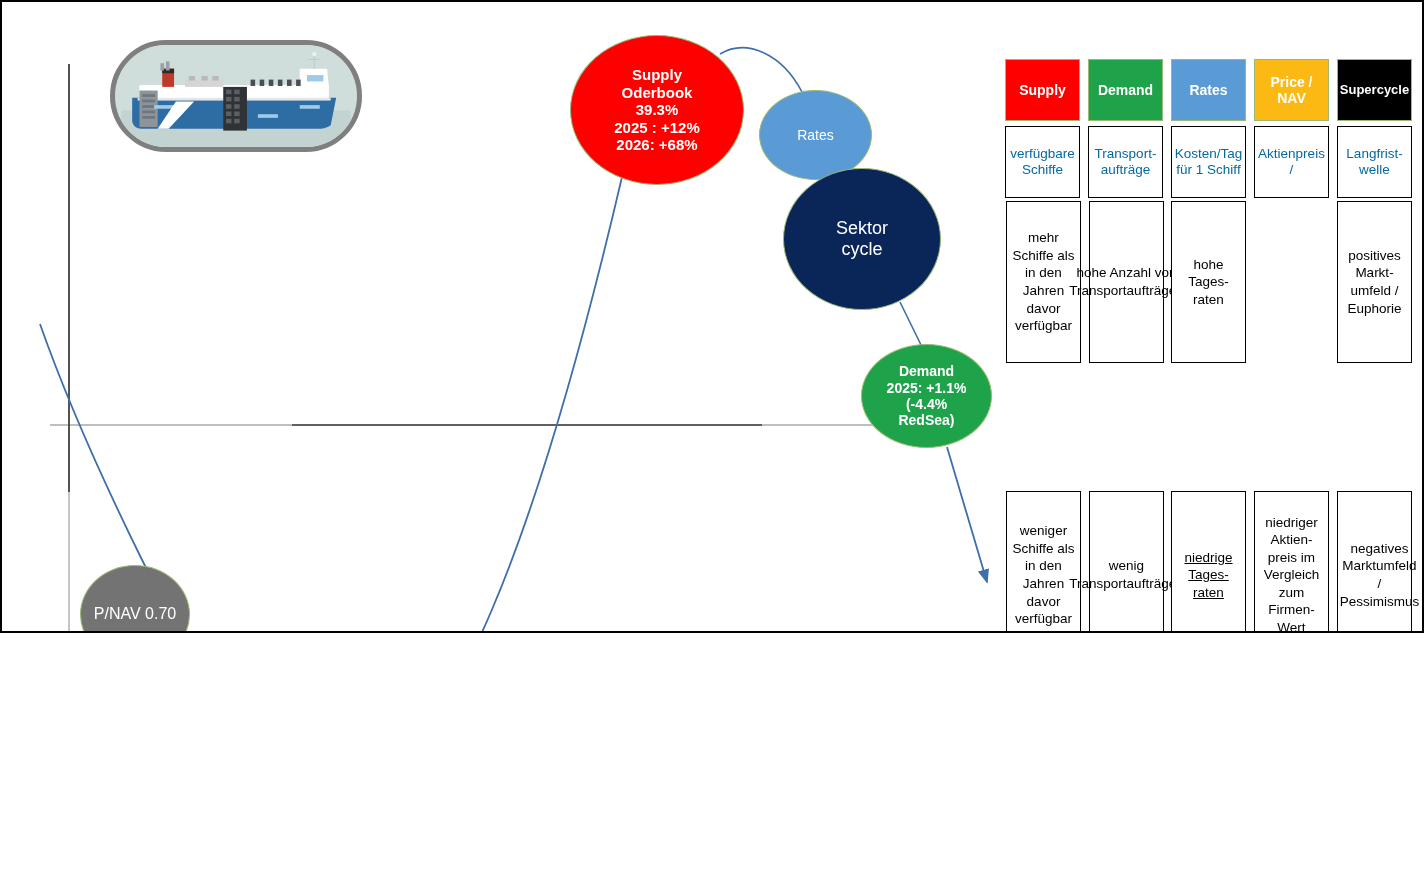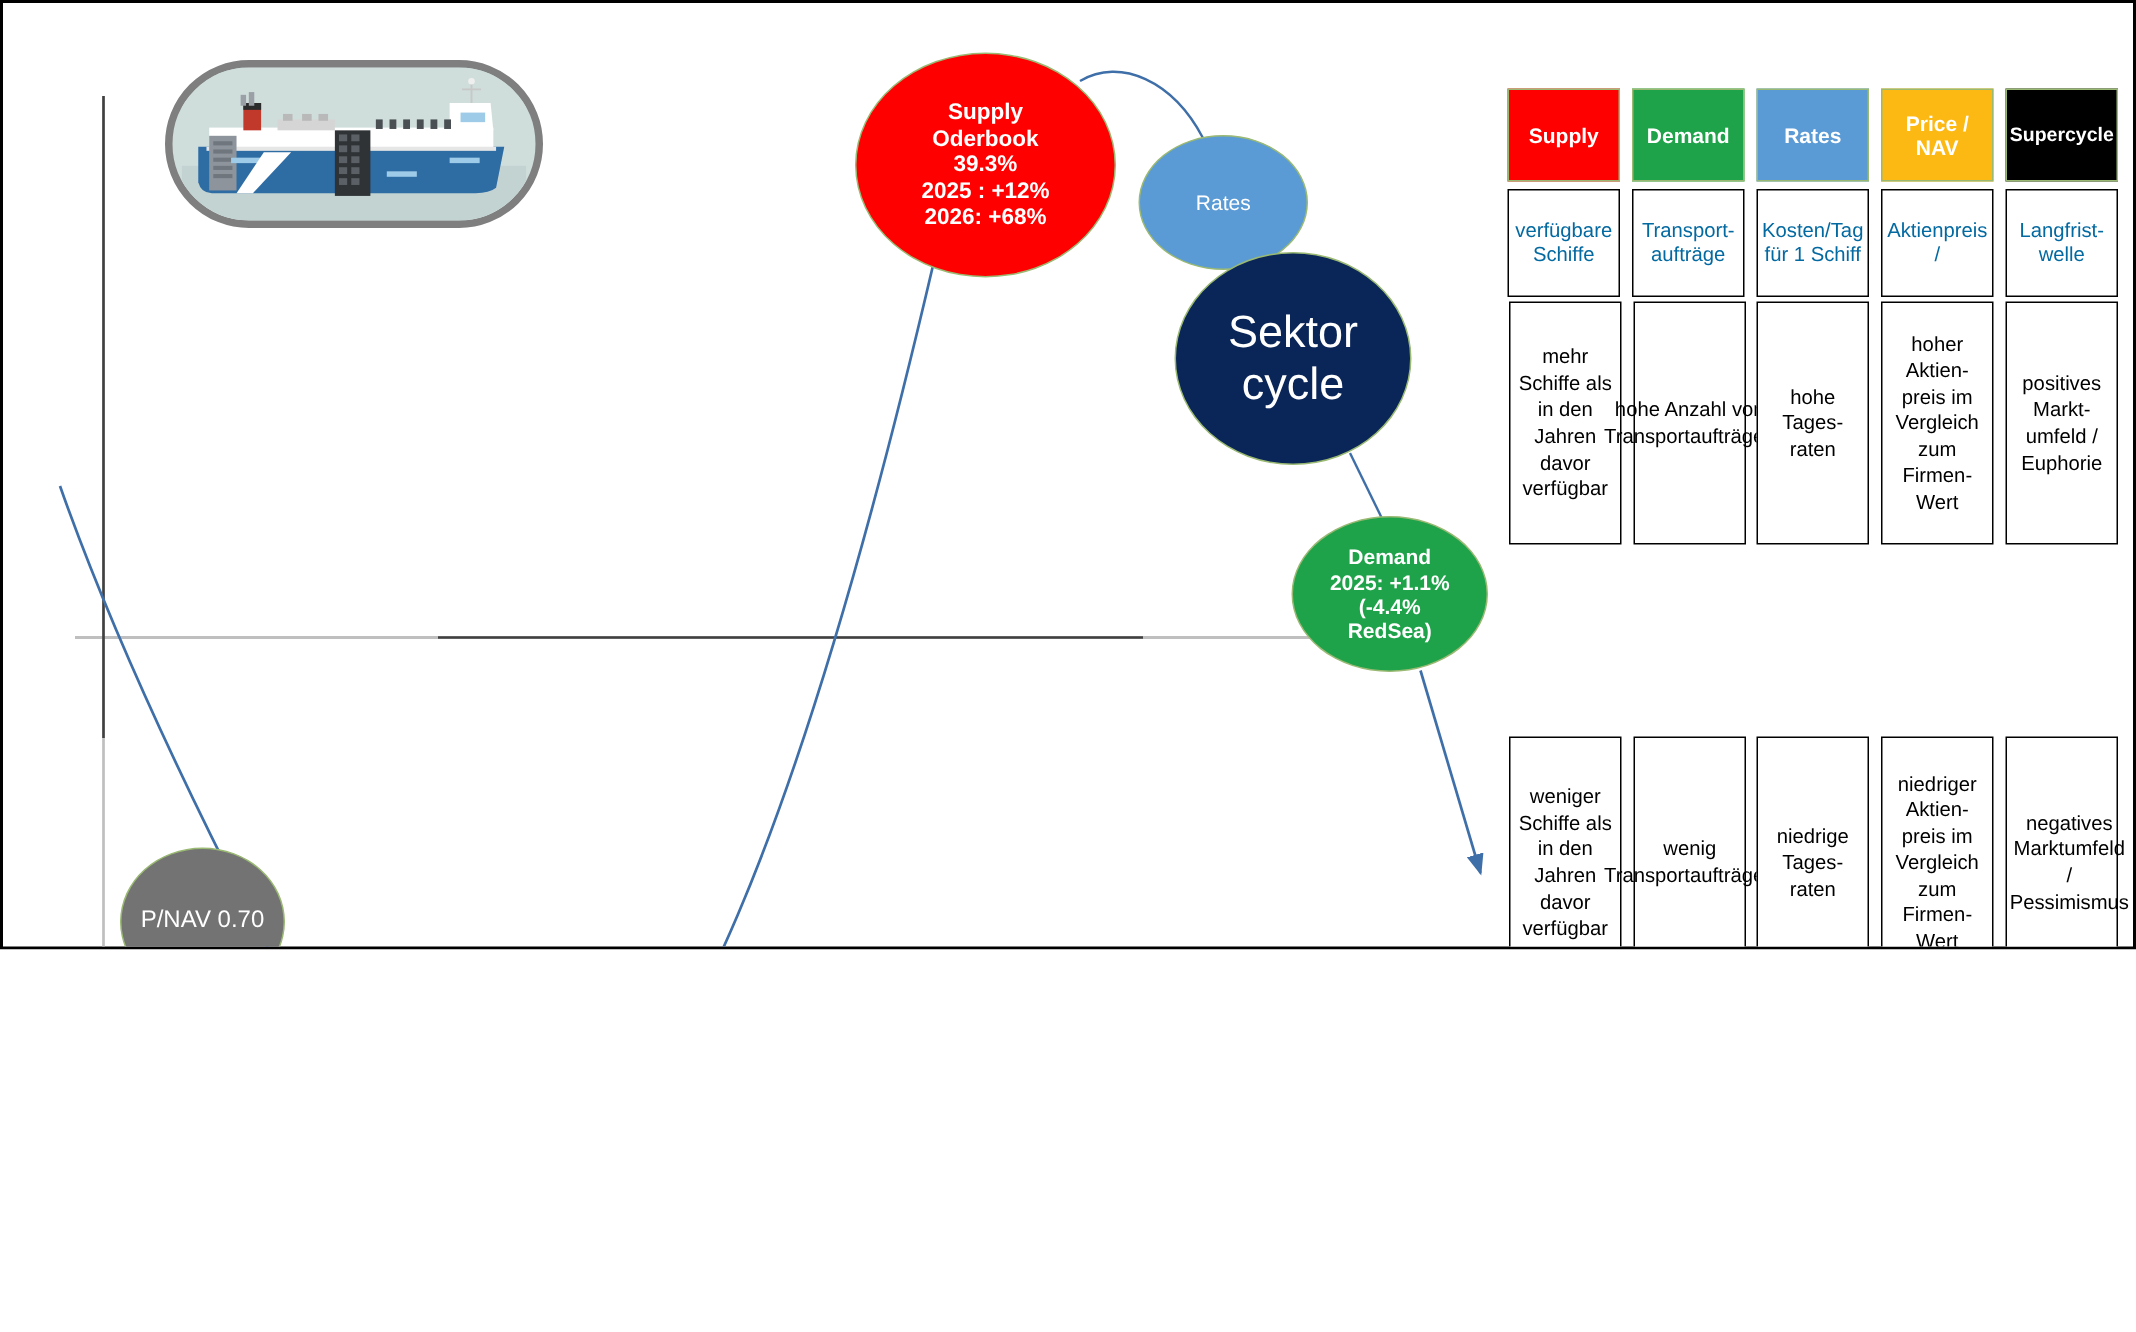--- a/index.html
+++ b/index.html
@@ -19,21 +19,21 @@
   }
 
   
   .bubble{
     border-radius:50%;display:flex;align-items:center;justify-content:center;
     text-align:center;color:#fff;font-weight:bold;line-height:1.17;
     border:1px solid #9ab973;box-sizing:border-box;
   }
   #supply-bubble{left:568px;top:33px;width:174px;height:150px;background:#FF0000;font-size:15px;}
   #rates-bubble{left:757px;top:88px;width:113px;height:90px;background:#5B9BD5;font-size:14px;font-weight:normal;}
-  #sektor-bubble{left:781px;top:166px;width:158px;height:142px;background:#0A2558;font-size:30px;font-weight:normal;}
+  #sektor-bubble{left:781px;top:166px;width:158px;height:142px;background:#0A2558;font-size:18px;font-weight:normal;}
   #demand-bubble{left:859px;top:342px;width:131px;height:104px;background:#1FA34A;font-size:14px;}
   #pnav-bubble{left:78px;top:563px;width:110px;height:99px;background:#737373;font-size:16px;font-weight:normal;}
   .bubble .txt{padding:0 4px;}
 
   
   #legend{left:1003px;top:57px;width:415px;}
   .legend-row{display:flex;gap:8px;}
   .legend-col{width:75px;}
   .cat-chip{
     height:62px;display:flex;align-items:center;justify-content:center;text-align:center;
@@ -209,22 +209,21 @@
         <div class="cat-chip" style="background:#000000;font-size:13px">Supercycle</div>
         <div class="cat-desc">Langfrist-welle</div>
       </div>
 
     </div>
   </div>
 
   <div class="state-box" style="left:1004px;top:199px;height:162px;">mehr Schiffe als in den Jahren davor verfügbar</div>
   <div class="state-box" style="left:1087px;top:199px;height:162px;">hohe Anzahl von Transportaufträgen</div>
   <div class="state-box" style="left:1169px;top:199px;height:162px;">hohe Tages-raten</div>
-  <div class="state-box" style="left:1252px;top:199px;height:162px;">hoher Aktien-preis im Vergleich zum Firmen-Wert</div>
   <div class="state-box" style="left:1335px;top:199px;height:162px;">positives Markt-umfeld / Euphorie</div>
 
   <div class="state-box" style="left:1004px;top:489px;height:168px;">weniger Schiffe als in den Jahren davor verfügbar</div>
   <div class="state-box" style="left:1087px;top:489px;height:168px;">wenig Transportaufträgen</div>
-  <div class="state-box" style="left:1169px;top:489px;height:168px;">niedrige Tages-raten</div>
+  <div class="state-box" style="left:1169px;top:489px;height:168px;text-decoration:underline;">niedrige Tages-raten</div>
   <div class="state-box" style="left:1252px;top:489px;height:168px;">niedriger Aktien-preis im Vergleich zum Firmen-Wert</div>
   <div class="state-box" style="left:1335px;top:489px;height:168px;padding-left:13px;">negatives Marktumfeld / Pessimismus</div>
 
 </div>
 
 </body></html>

